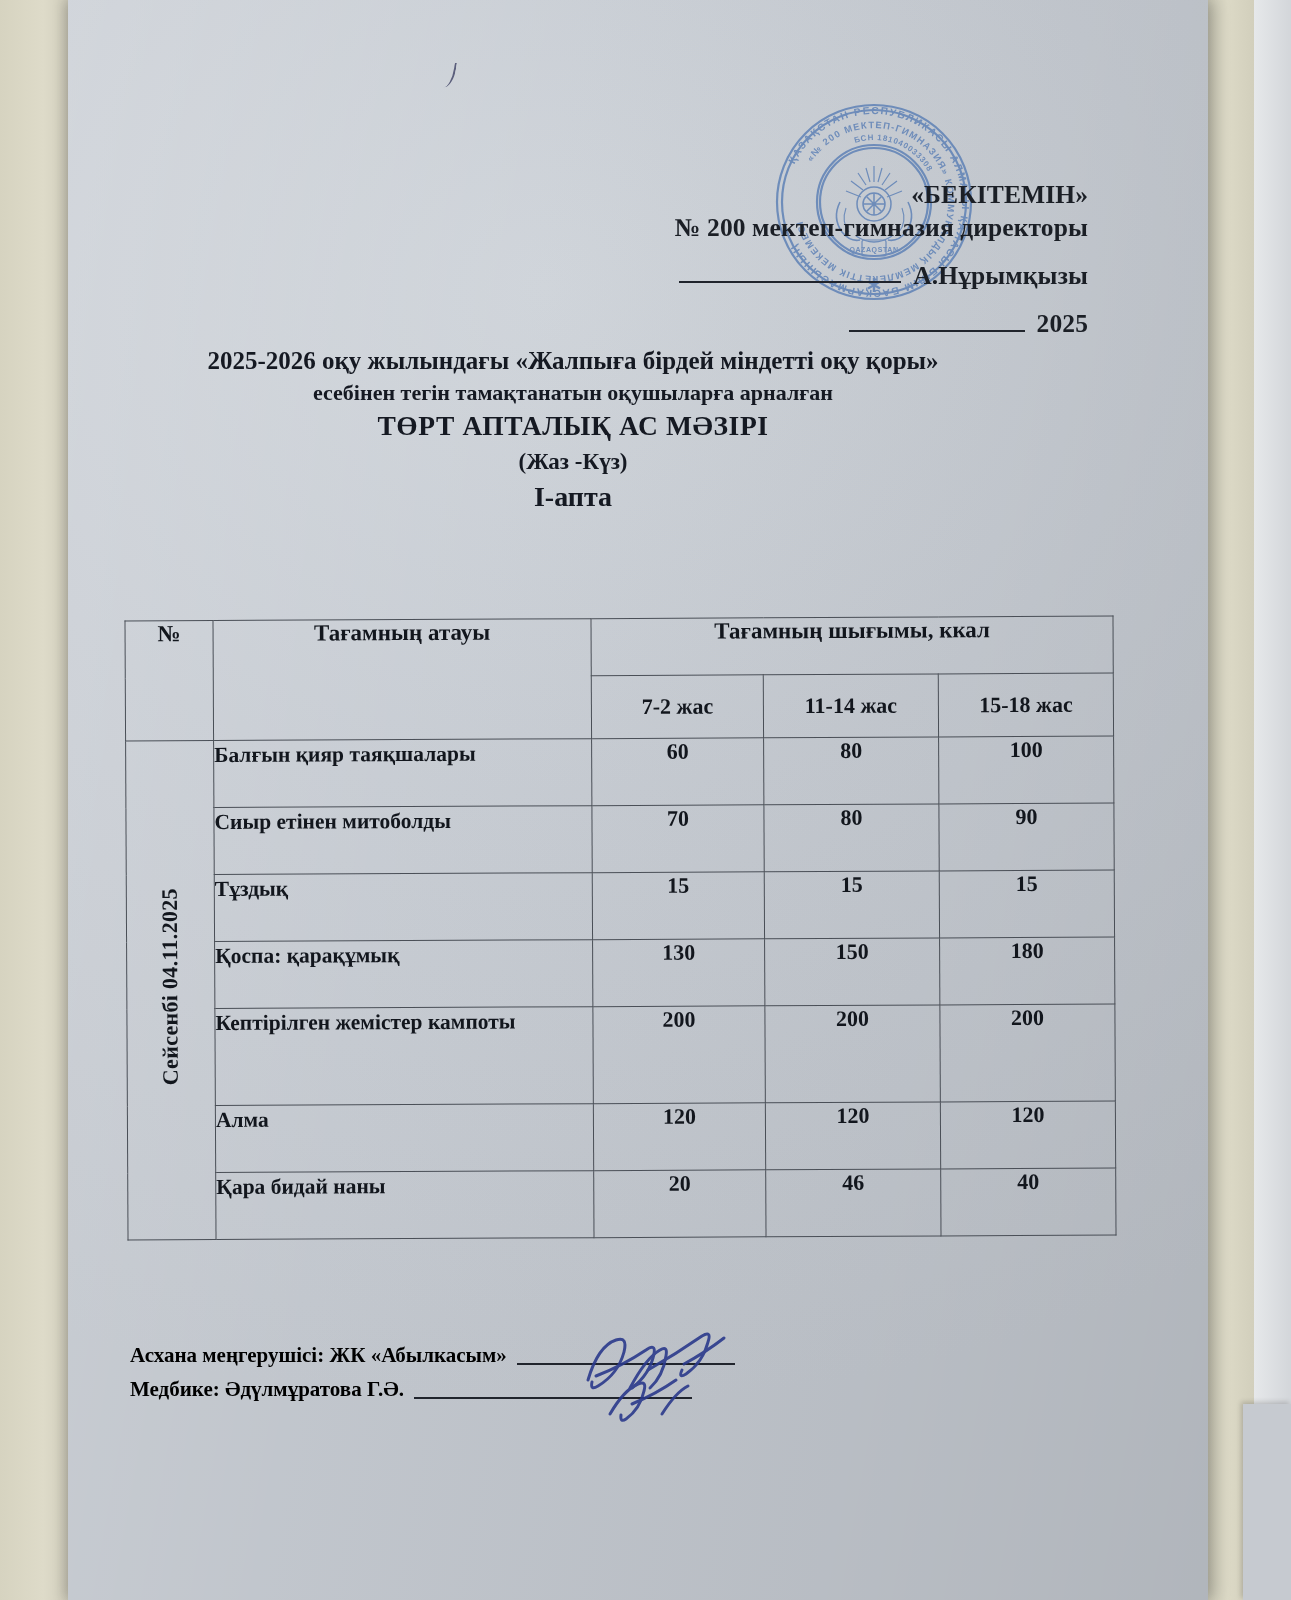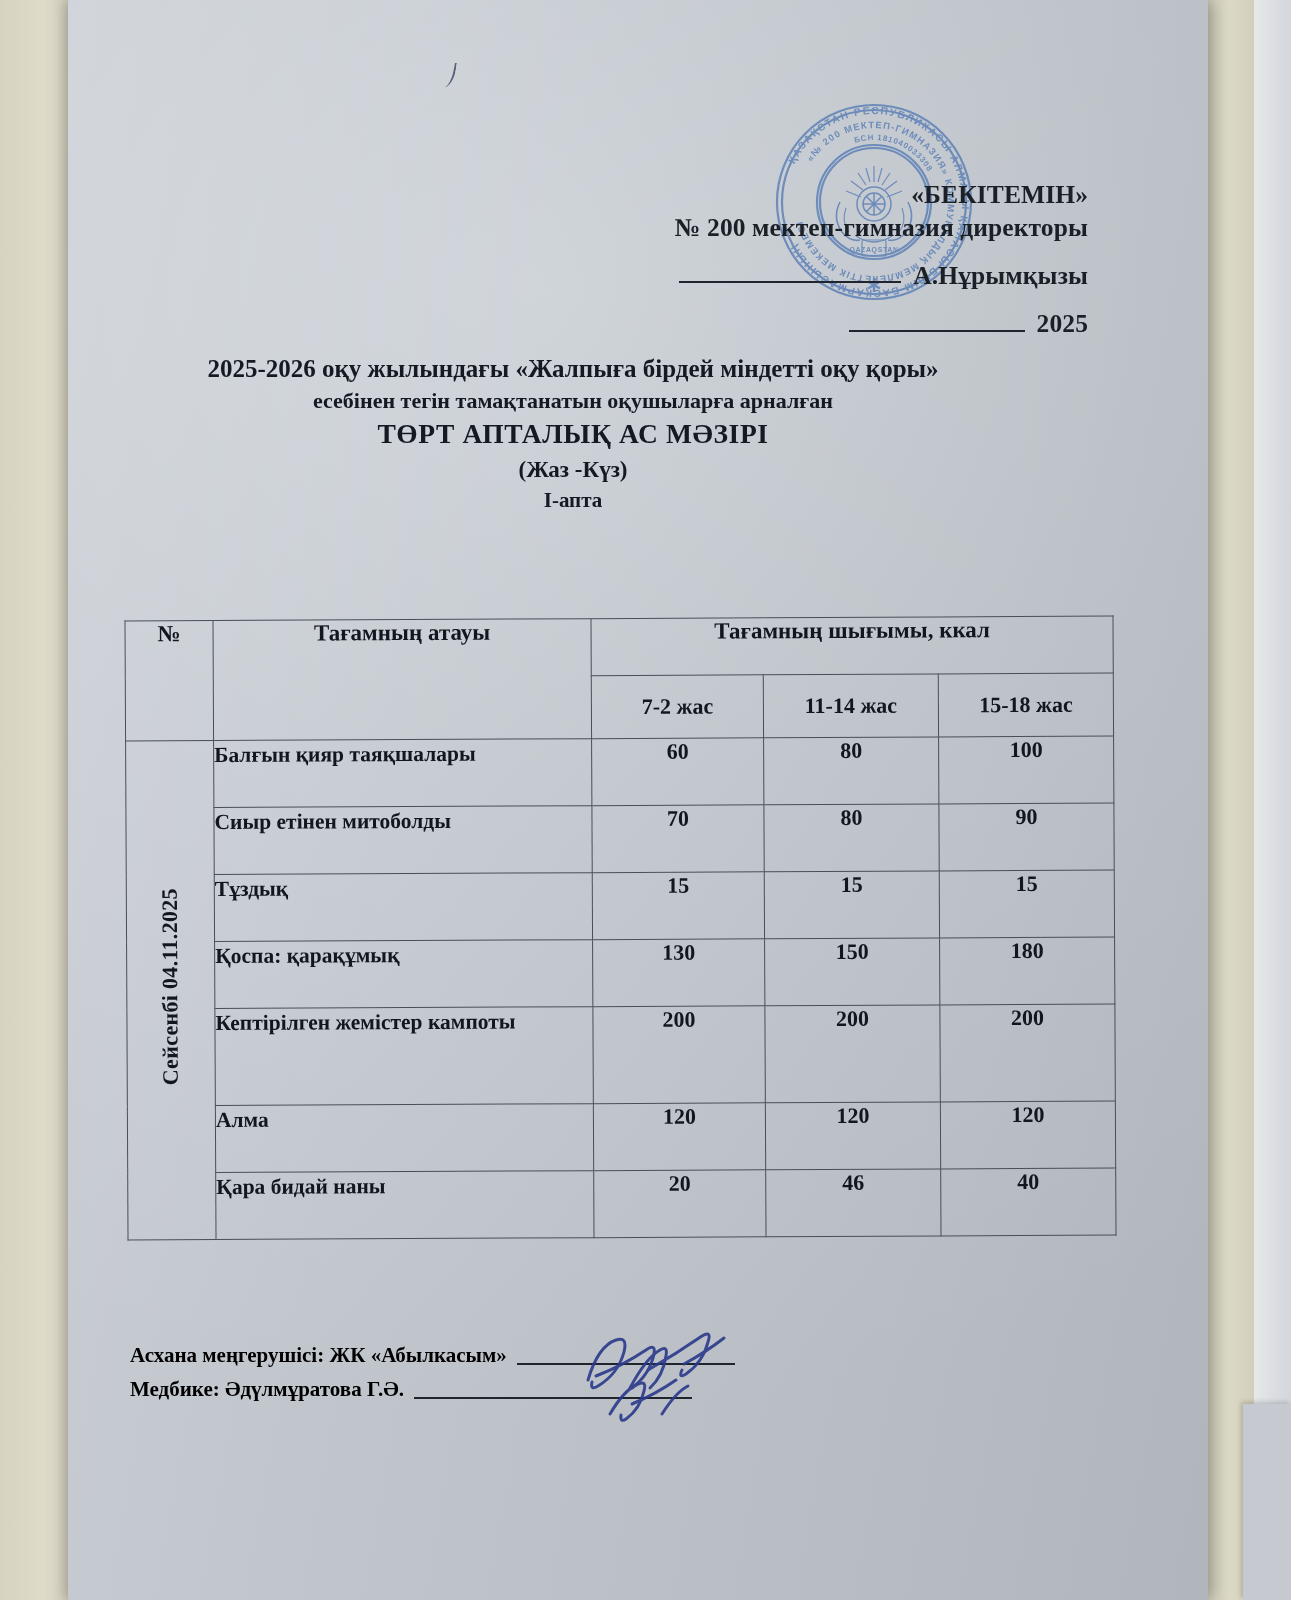--- a/index.html
+++ b/index.html
@@ -119,32 +119,32 @@
     position: absolute;
     left: 768px; top: 96px;
     width: 212px; height: 212px;
     opacity: .82;
     pointer-events: none;
   }
 
   
   .doc-title {
     position: absolute;
-    left: 68px; top: 352px;
+    left: 68px; top: 344px;
     width: 1010px;
     text-align: center;
     font-weight: 700;
     line-height: 1.34;
     color: #151922;
   }
   .doc-title .t1 { font-size: 25px; display: block; }
   .doc-title .t2 { font-size: 22px; display: block; }
   .doc-title .t3 { font-size: 27.5px; display: block; letter-spacing: .6px; margin-top: 1px; }
   .doc-title .t4 { font-size: 23px; display: block; margin-top: 2px; }
-  .doc-title .t5 { font-size: 21px; display: block; }
+  .doc-title .t5 { font-size: 28px; display: block; }
 
   
   .tbl-wrap {
     position: absolute;
     left: 126px; top: 618px;
     width: 988px;
     transform: rotate(-0.28deg);
   }
   table.menu {
     width: 988px;

